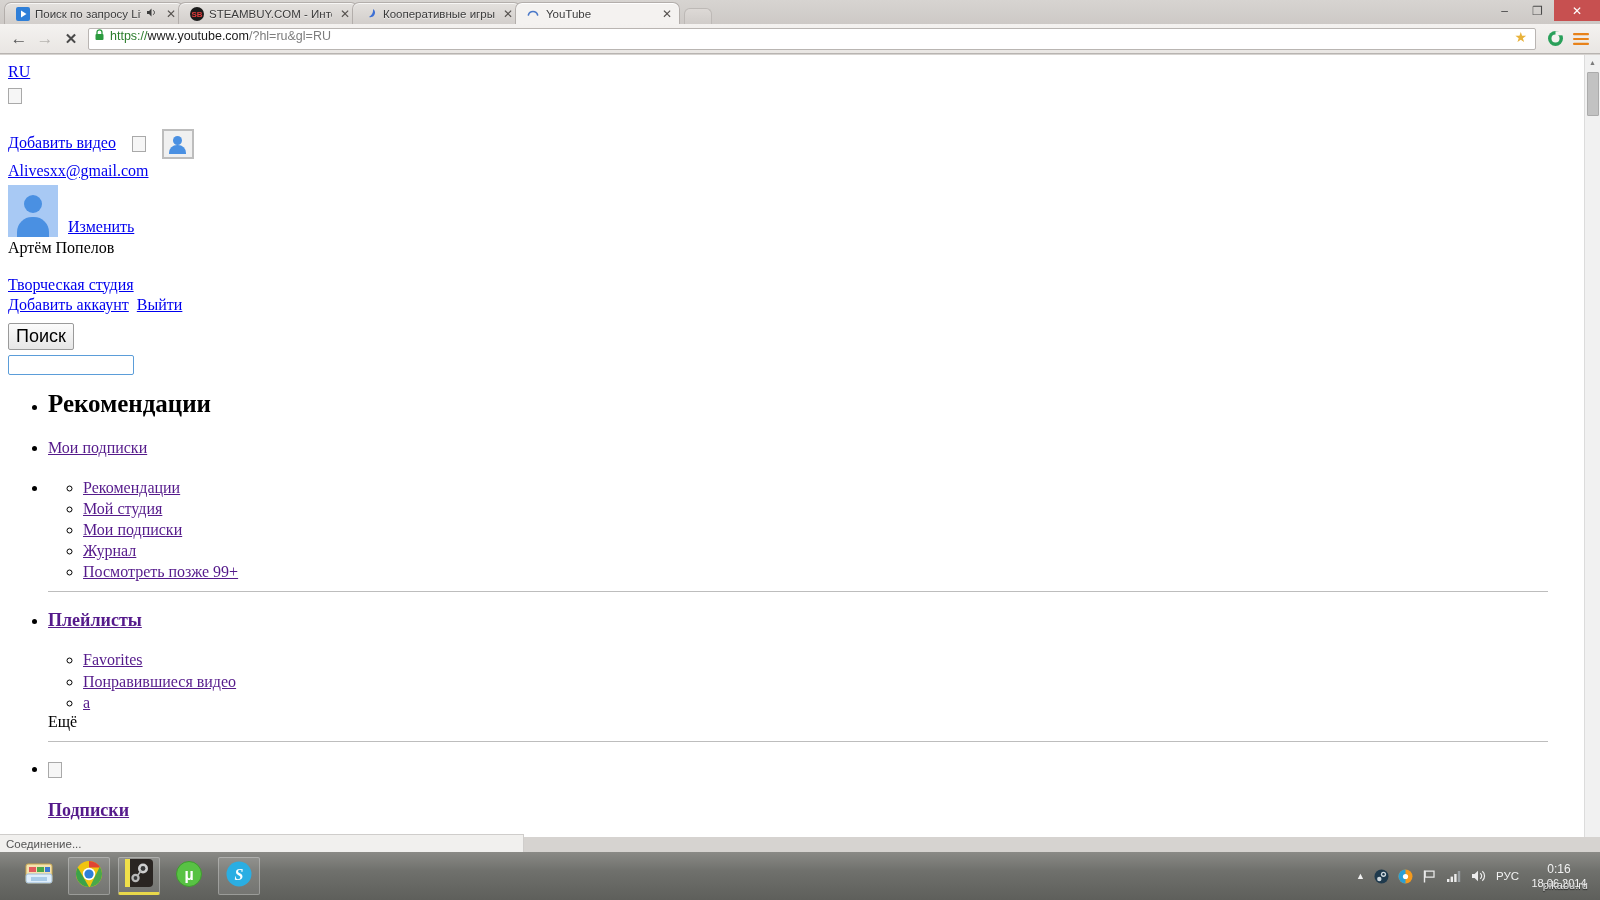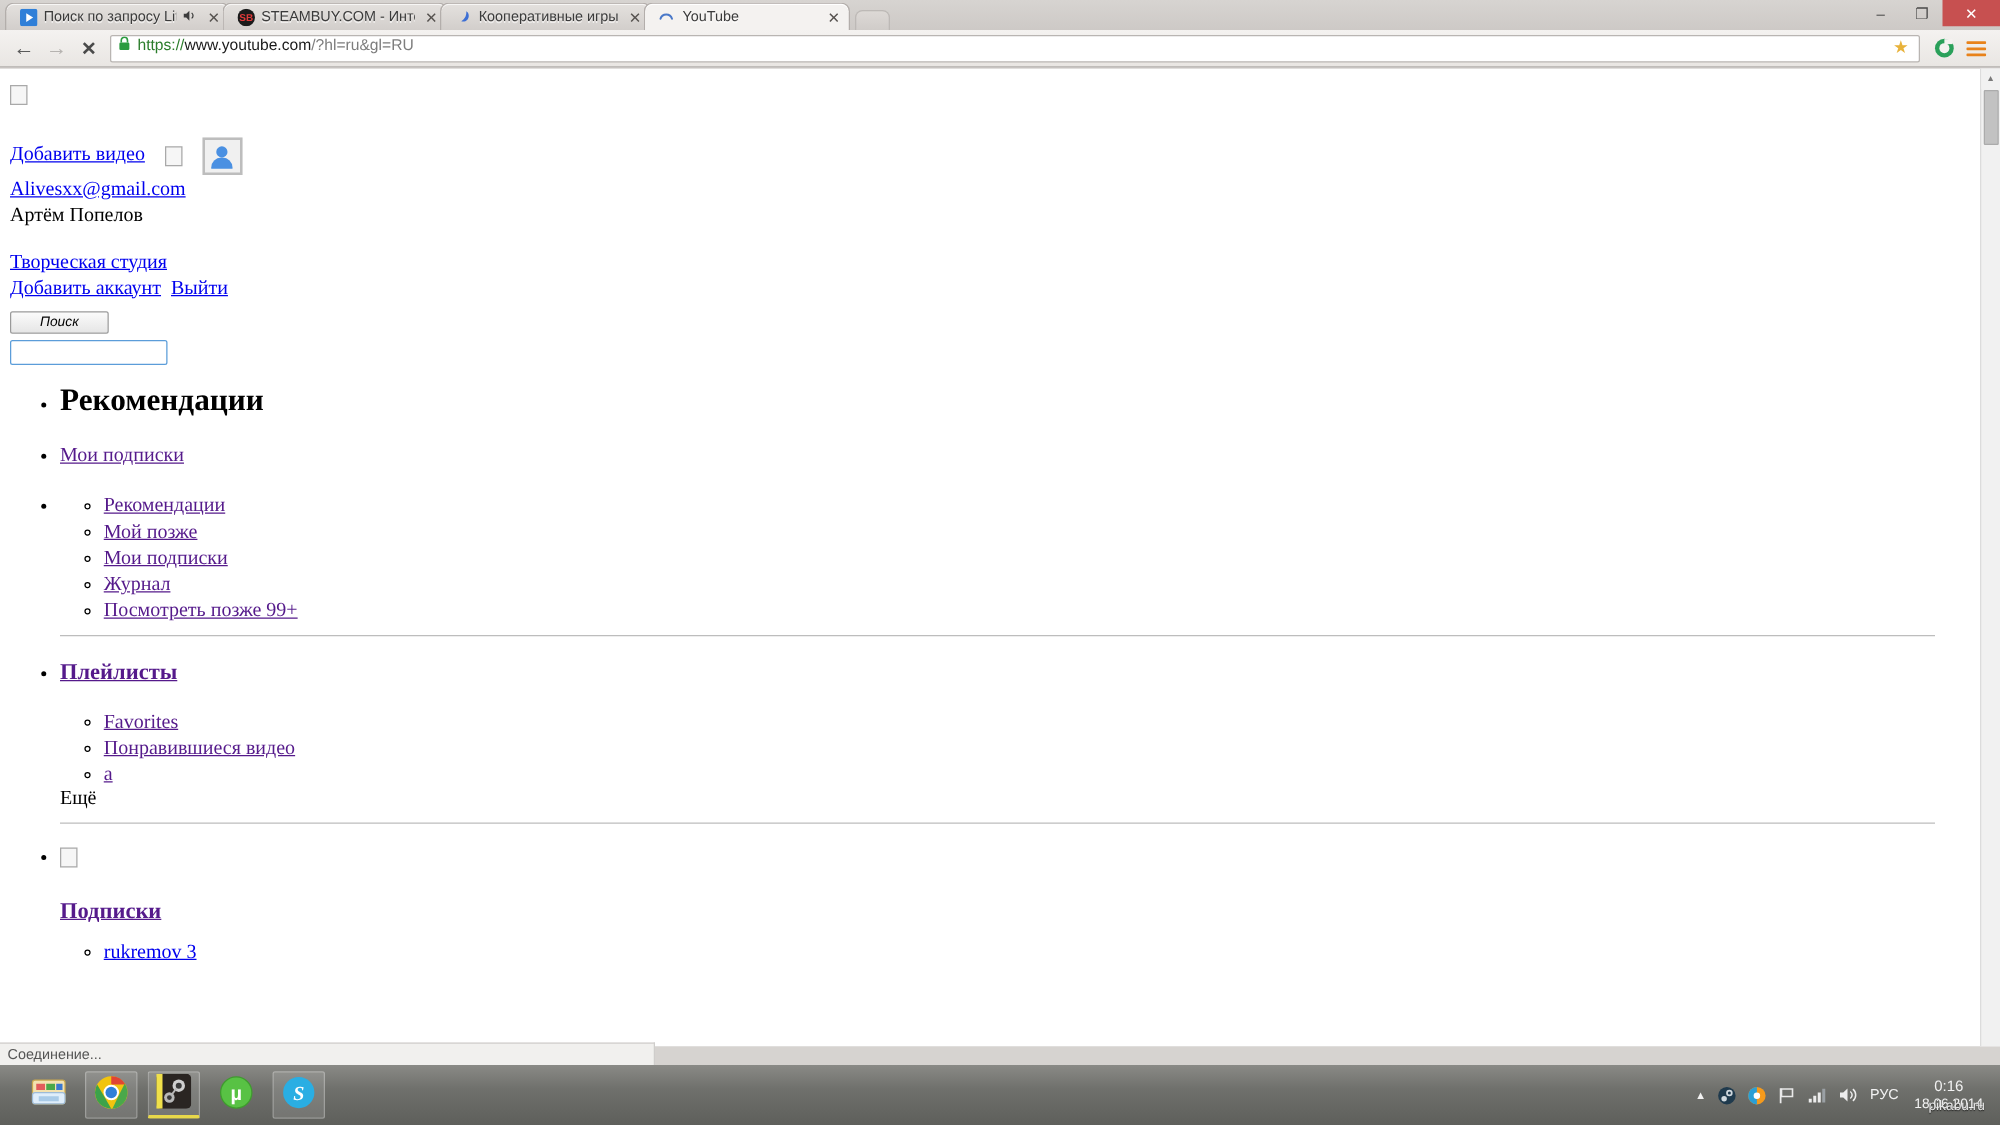--- a/index.html
+++ b/index.html
@@ -141,23 +141,23 @@
   .avatar-sm i.head { width: 9px; height: 9px; border-radius: 50%; left: 50%; margin-left: -4.5px; top: 5px; }
   .avatar-sm i.body { width: 17px; height: 9px; border-radius: 8px 8px 0 0; left: 50%; margin-left: -8.5px; bottom: 3px; }
   .avatar-lg {
     display: inline-block; width: 50px; height: 52px; background: #a8c9f4;
     vertical-align: bottom; position: relative;
   }
   .avatar-lg i.head { width: 18px; height: 18px; border-radius: 50%; left: 50%; margin-left: -9px; top: 10px; }
   .avatar-lg i.body { width: 32px; height: 20px; border-radius: 15px 15px 0 0; left: 50%; margin-left: -16px; bottom: 0; }
 
   button.srch {
-    font-family: "Liberation Sans", sans-serif; font-size: 11px;
-    padding: 2px 23px; border: 1px solid #9a9a9a; border-radius: 2px;
-    background: linear-gradient(#fbfbfb, #e6e6e6); color: #000; cursor: pointer; font-style: italic;
+    font-family: "Liberation Sans", sans-serif; font-size: 18px;
+    padding: 2px 7px; border: 1px solid #9a9a9a; border-radius: 2px;
+    background: linear-gradient(#fbfbfb, #e6e6e6); color: #000; cursor: pointer;
   }
   input.srchbox {
     width: 126px; height: 20px; border: 1px solid #5b9dd9; border-radius: 2px;
     padding: 1px 3px; font-family: "Liberation Serif", serif; font-size: 14px;
     outline: none;
   }
 
   ul.lvl1 { margin: 14px 0 0 0; padding-left: 40px; list-style: disc; }
   ul.lvl1 > li { margin: 0 0 14px 0; }
   ul.lvl2 { margin: 0; padding-left: 35px; list-style: circle; }
@@ -312,38 +312,45 @@
           <rect y="1" width="16" height="2.2" rx="1" fill="#e8821a"></rect>
           <rect y="5.9" width="16" height="2.2" rx="1" fill="#e8821a"></rect>
           <rect y="10.8" width="16" height="2.2" rx="1" fill="#e8821a"></rect>
         </svg>
     </div>
   </div>
 
   <div id="viewport">
     <div id="page">
 
+      <div>
+        <a href="#">RU</a>
+      </div>
 
       <div style="margin-top:4px;">
         <span class="blankbox"></span>
       </div>
 
       <div style="margin-top:24px; display:flex; align-items:center; gap:16px;">
         <a href="#">Добавить видео</a>
         <span class="blankbox"></span>
         <span class="avatar-sm">
             <i class="head"></i>
             <i class="body"></i>
           </span>
       </div>
 
       <div style="margin-top:3px;">
         <a href="#">Alivesxx@gmail.com</a>
       </div>
 
+      <div style="margin-top:4px;">
+        <span class="avatar-lg"><i class="head"></i><i class="body"></i></span>
+        <a href="#" style="margin-left:6px;">Изменить</a>
+      </div>
 
       <div style="margin-top:2px;">Артём Попелов</div>
 
       <div style="margin-top:18px;">
         <a href="#">Творческая студия</a><span> </span>
       </div>
 
       <div style="margin-top:2px;">
         <a href="#">Добавить аккаунт</a>
         <a href="#" style="margin-left:4px;">Выйти</a>
@@ -365,21 +372,21 @@
         <li style="margin-top:20px;">
           <a href="#" class="visited">Мои подписки</a>
         </li>
 
         <li style="margin-top:19px;">
           <ul class="lvl2">
             <li>
               <a href="#" class="visited">Рекомендации</a>
             </li>
             <li>
-              <a href="#" class="visited">Мой позже</a>
+              <a href="#" class="visited">Мой студия</a>
             </li>
             <li>
               <a href="#" class="visited">Мои подписки</a>
             </li>
             <li>
               <a href="#" class="visited">Журнал</a>
             </li>
             <li>
               <a href="#" class="visited">Посмотреть позже 99+</a>
             </li>

